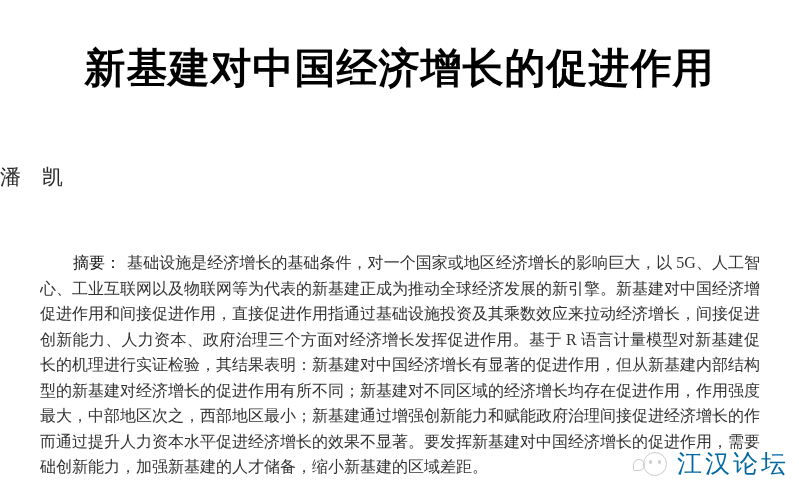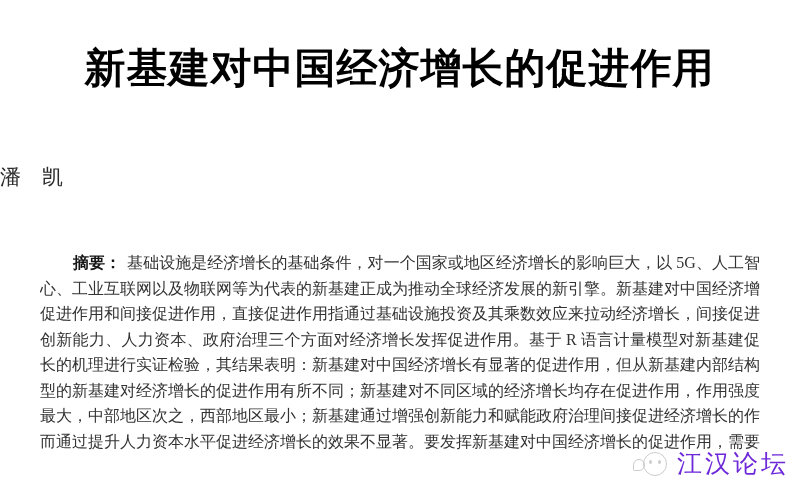--- a/index.html
+++ b/index.html
@@ -53,31 +53,31 @@
     overflow: hidden;
   }
   .abstract .line.first {
     padding-left: 33px;
     width: 687px;
   }
   .abstract .line.last {
     text-align-last: left;
   }
   .abstract-label {
-    font-weight: 700;
+    font-weight: 400;
     color: #141414;
     margin-right: 6px;
   }
   .watermark {
     position: absolute;
     top: 447px;
     right: 10px;
     display: flex;
     align-items: center;
-    color: #6d28d9;
+    color: #0369a1;
     font-size: 25px;
     letter-spacing: 3px;
     font-weight: 400;
   }
   .wm-icon {
     position: relative;
     width: 38px;
     height: 28px;
     margin-right: 6px;
     display: inline-block;
@@ -128,20 +128,21 @@
     <div class="line first">
       <span class="abstract-label">摘要：</span><span>基础设施是经济增长的基础条件，对一个国家或地区经济增长的影响巨大，以 5G、人工智能、大数据中</span>
     </div>
     <div class="line">心、工业互联网以及物联网等为代表的新基建正成为推动全球经济发展的新引擎。新基建对中国经济增长具有直接</div>
     <div class="line">促进作用和间接促进作用，直接促进作用指通过基础设施投资及其乘数效应来拉动经济增长，间接促进作用指通过</div>
     <div class="line">创新能力、人力资本、政府治理三个方面对经济增长发挥促进作用。基于 R 语言计量模型对新基建促进中国经济增</div>
     <div class="line">长的机理进行实证检验，其结果表明：新基建对中国经济增长有显著的促进作用，但从新基建内部结构看，不同类</div>
     <div class="line">型的新基建对经济增长的促进作用有所不同；新基建对不同区域的经济增长均存在促进作用，作用强度在东部地区</div>
     <div class="line">最大，中部地区次之，西部地区最小；新基建通过增强创新能力和赋能政府治理间接促进经济增长的作用是显著的，</div>
     <div class="line">而通过提升人力资本水平促进经济增长的效果不显著。要发挥新基建对中国经济增长的促进作用，需要大力提升基</div>
+    <div class="line last">础创新能力，加强新基建的人才储备，缩小新基建的区域差距。</div>
   </div>
 
   <div class="watermark">
     <span class="wm-icon">
       <span class="wm-bubble"></span>
       <span class="wm-face"></span>
     </span>
     <span>江汉论坛</span>
   </div>
 

